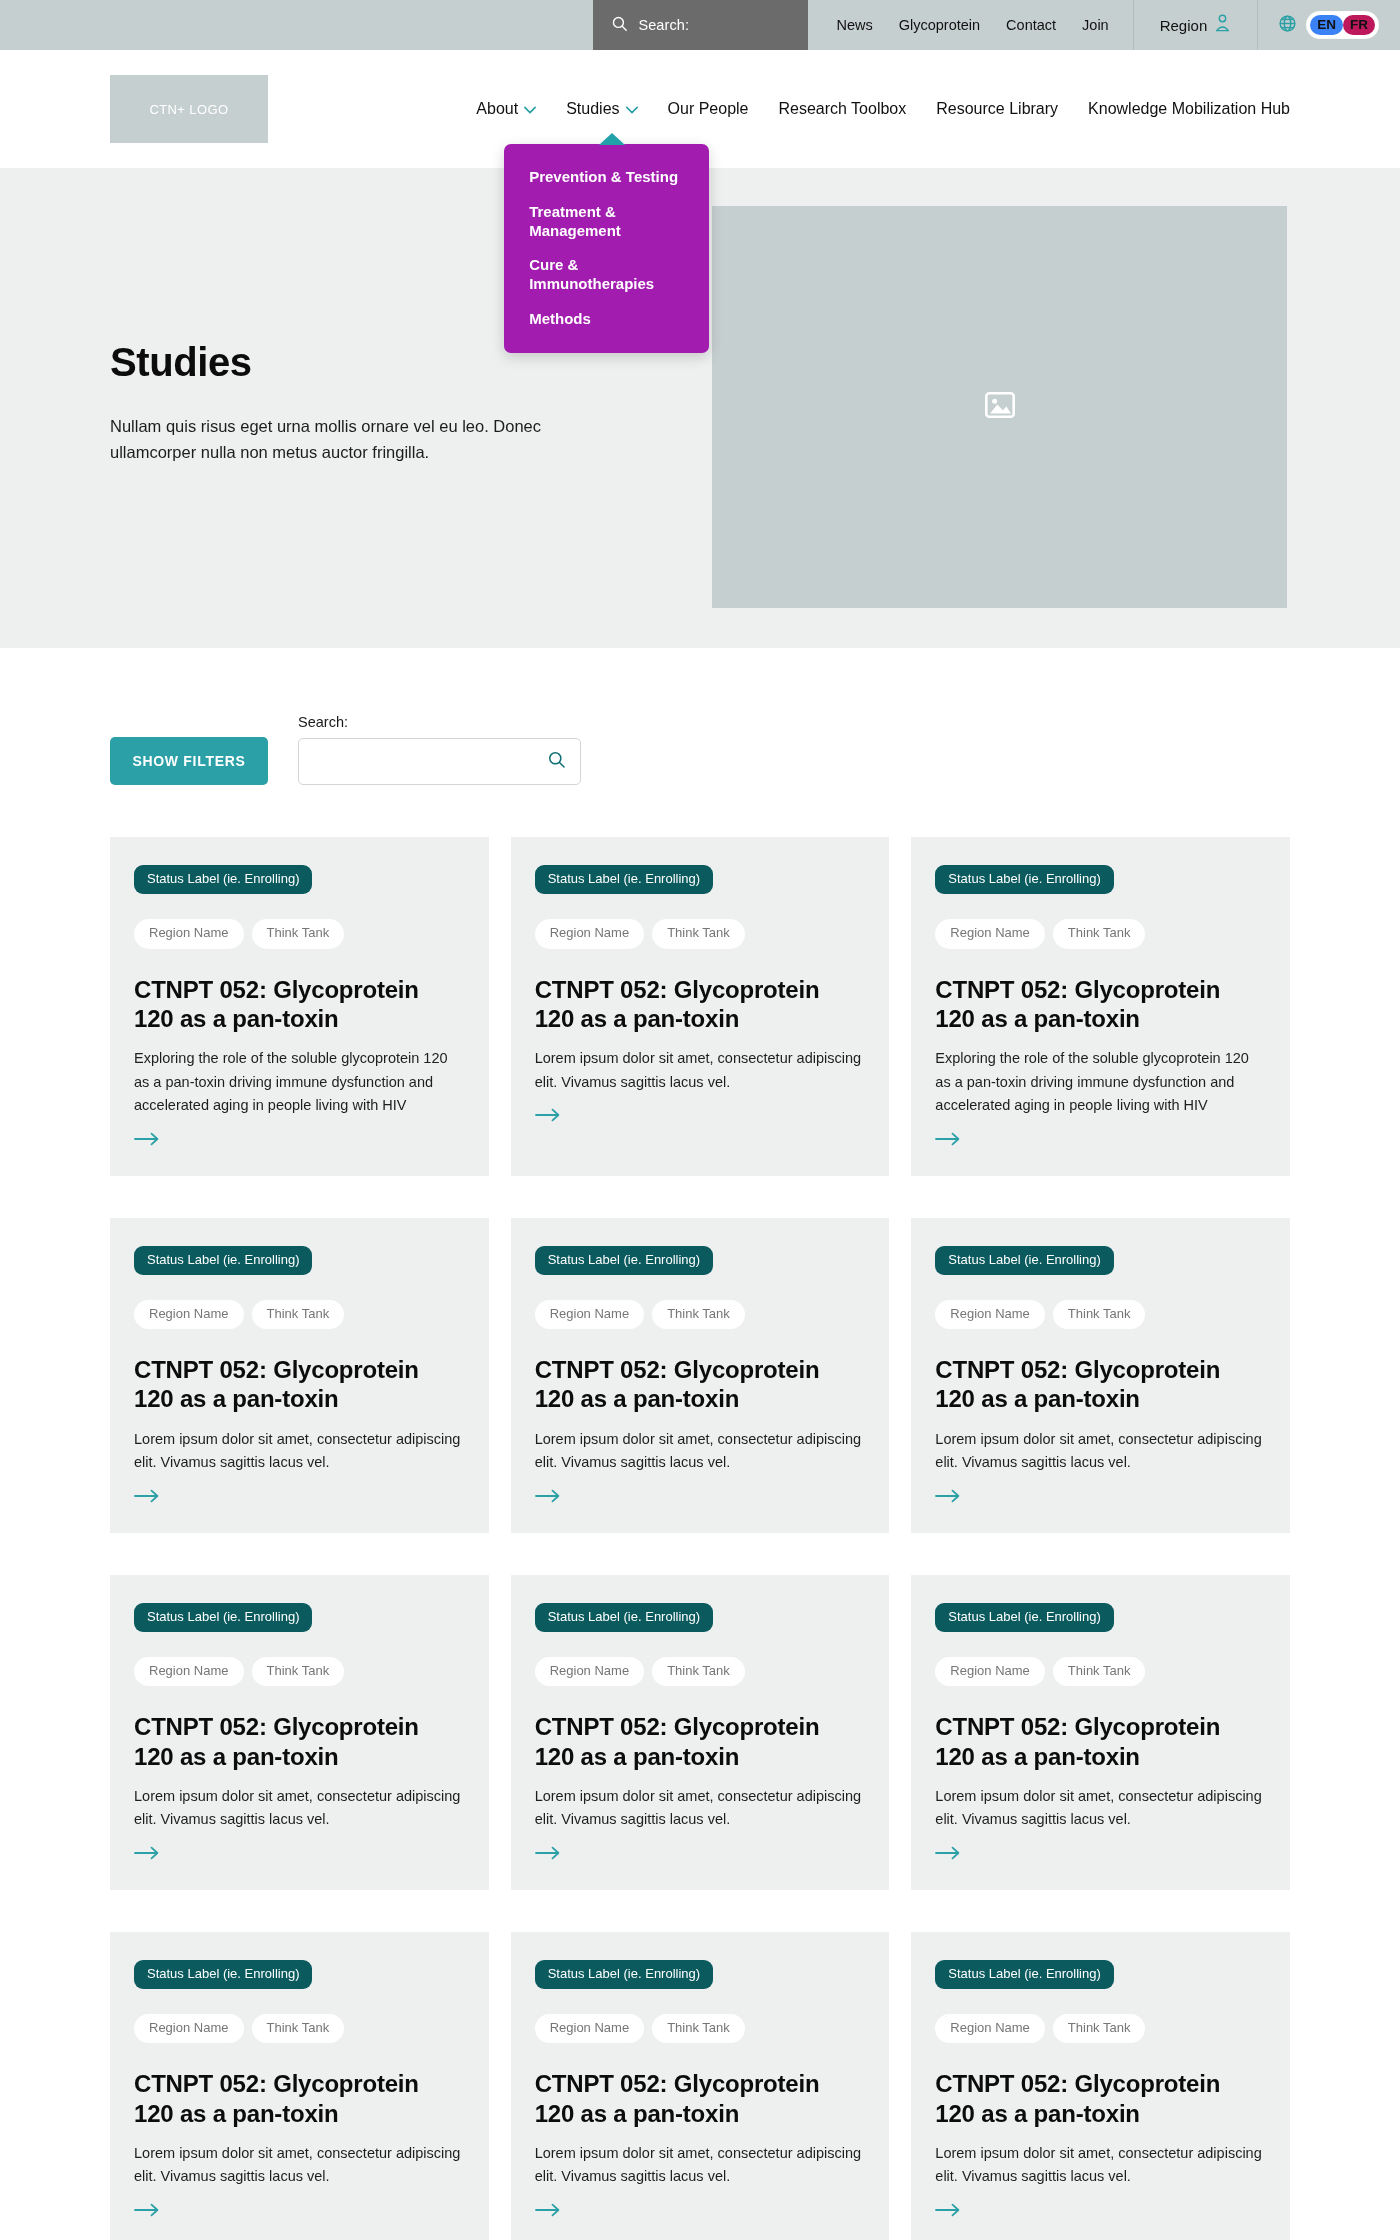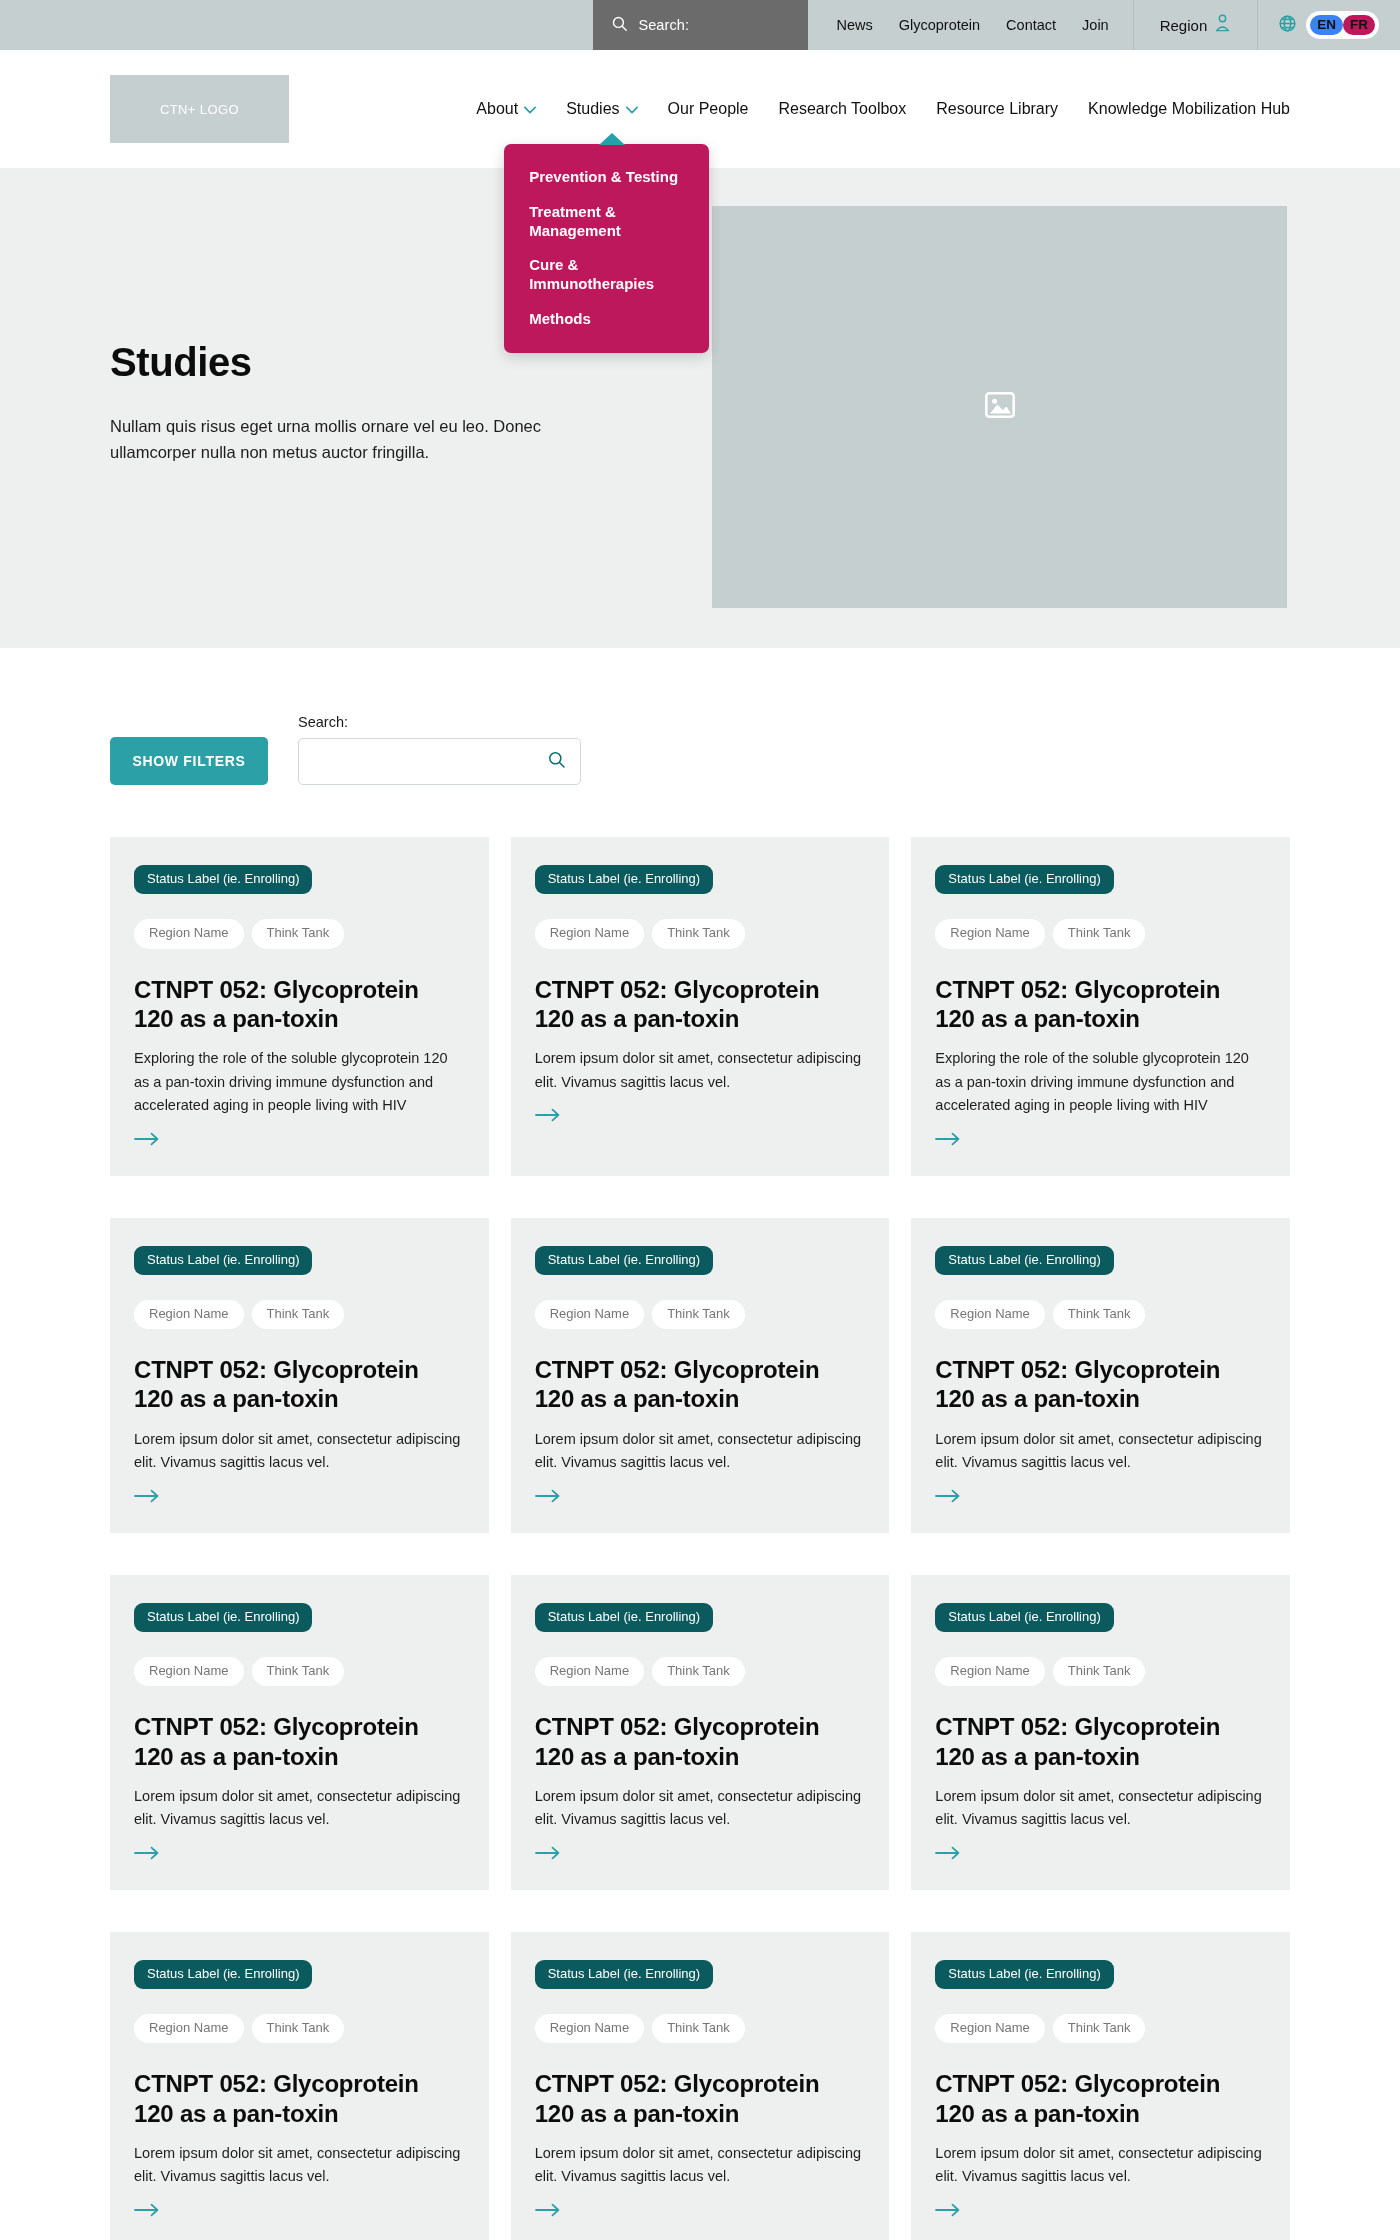--- a/index.html
+++ b/index.html
@@ -91,21 +91,21 @@
   .header {
     height: 118px;
     background: #ffffff;
     display: flex;
     align-items: center;
     padding: 0 110px 0 110px;
     position: relative;
     z-index: 40;
   }
   .logo-box {
-    width: 179px;
+    width: 158px;
     height: 68px;
     background: #c6cfcf;
     display: flex;
     align-items: center;
     justify-content: center;
     flex: 0 0 auto;
     cursor: pointer;
   }
   .logo-box span {
     color: #ffffff;
@@ -130,21 +130,21 @@
   }
   .caret { display: block; }
 
   
   .dropdown-wrap { position: relative; }
   .dropdown {
     position: absolute;
     top: 44px;
     left: -62px;
     width: 205px;
-    background: #be185d;
+    background: #a21caf;
     border-radius: 7px;
     padding: 16px 0 16px 0;
     box-shadow: 0 4px 14px rgba(0,0,0,.17);
     z-index: 60;
   }
   .dropdown::before {
     content: "";
     position: absolute;
     top: -11px;
     left: 95px;

